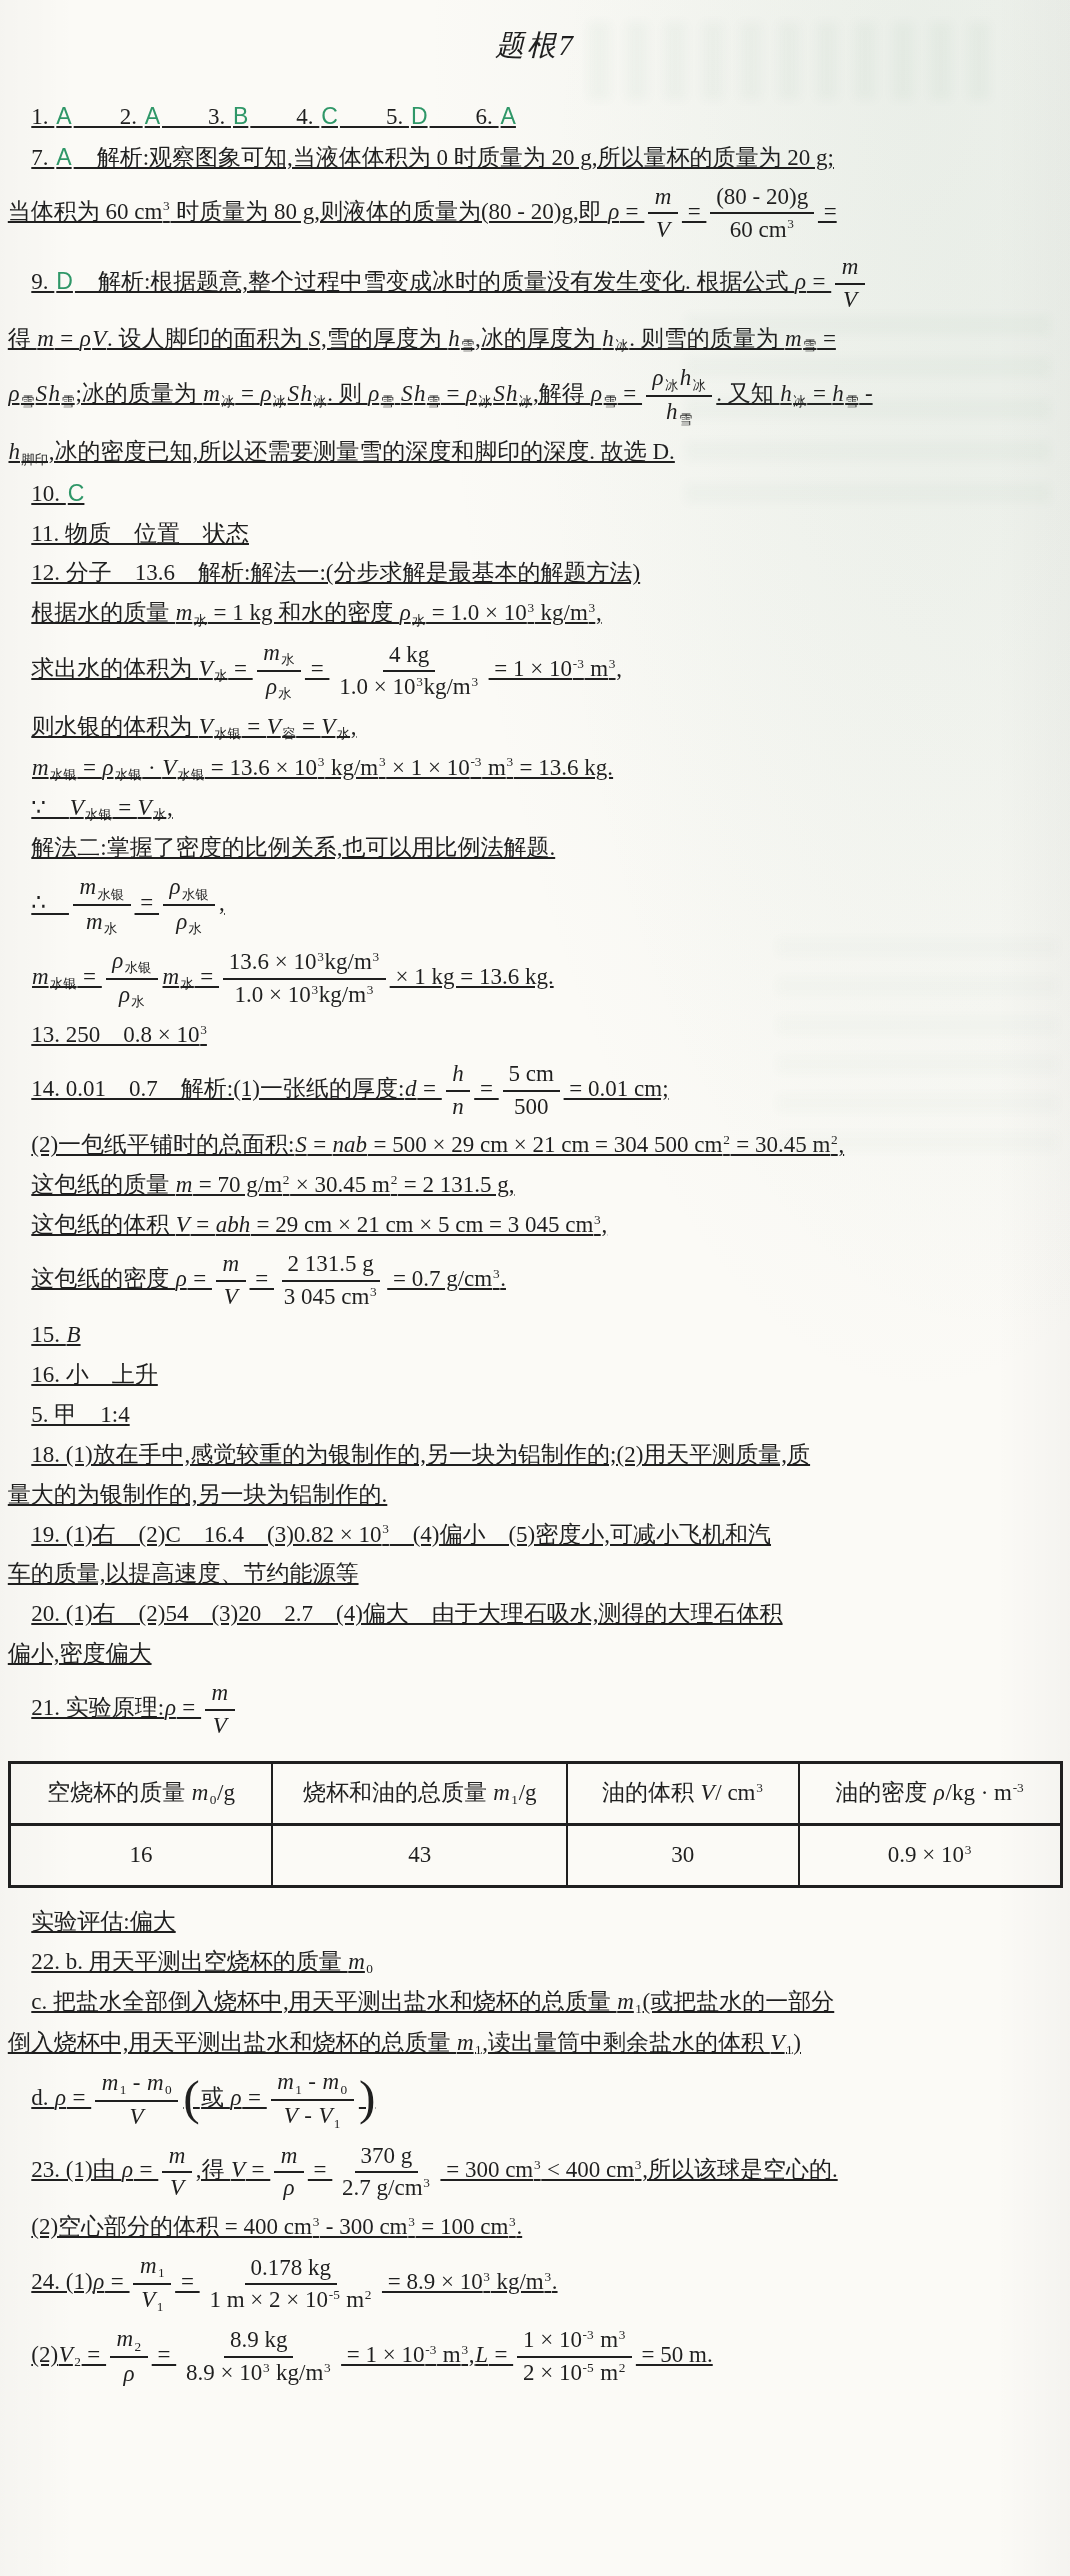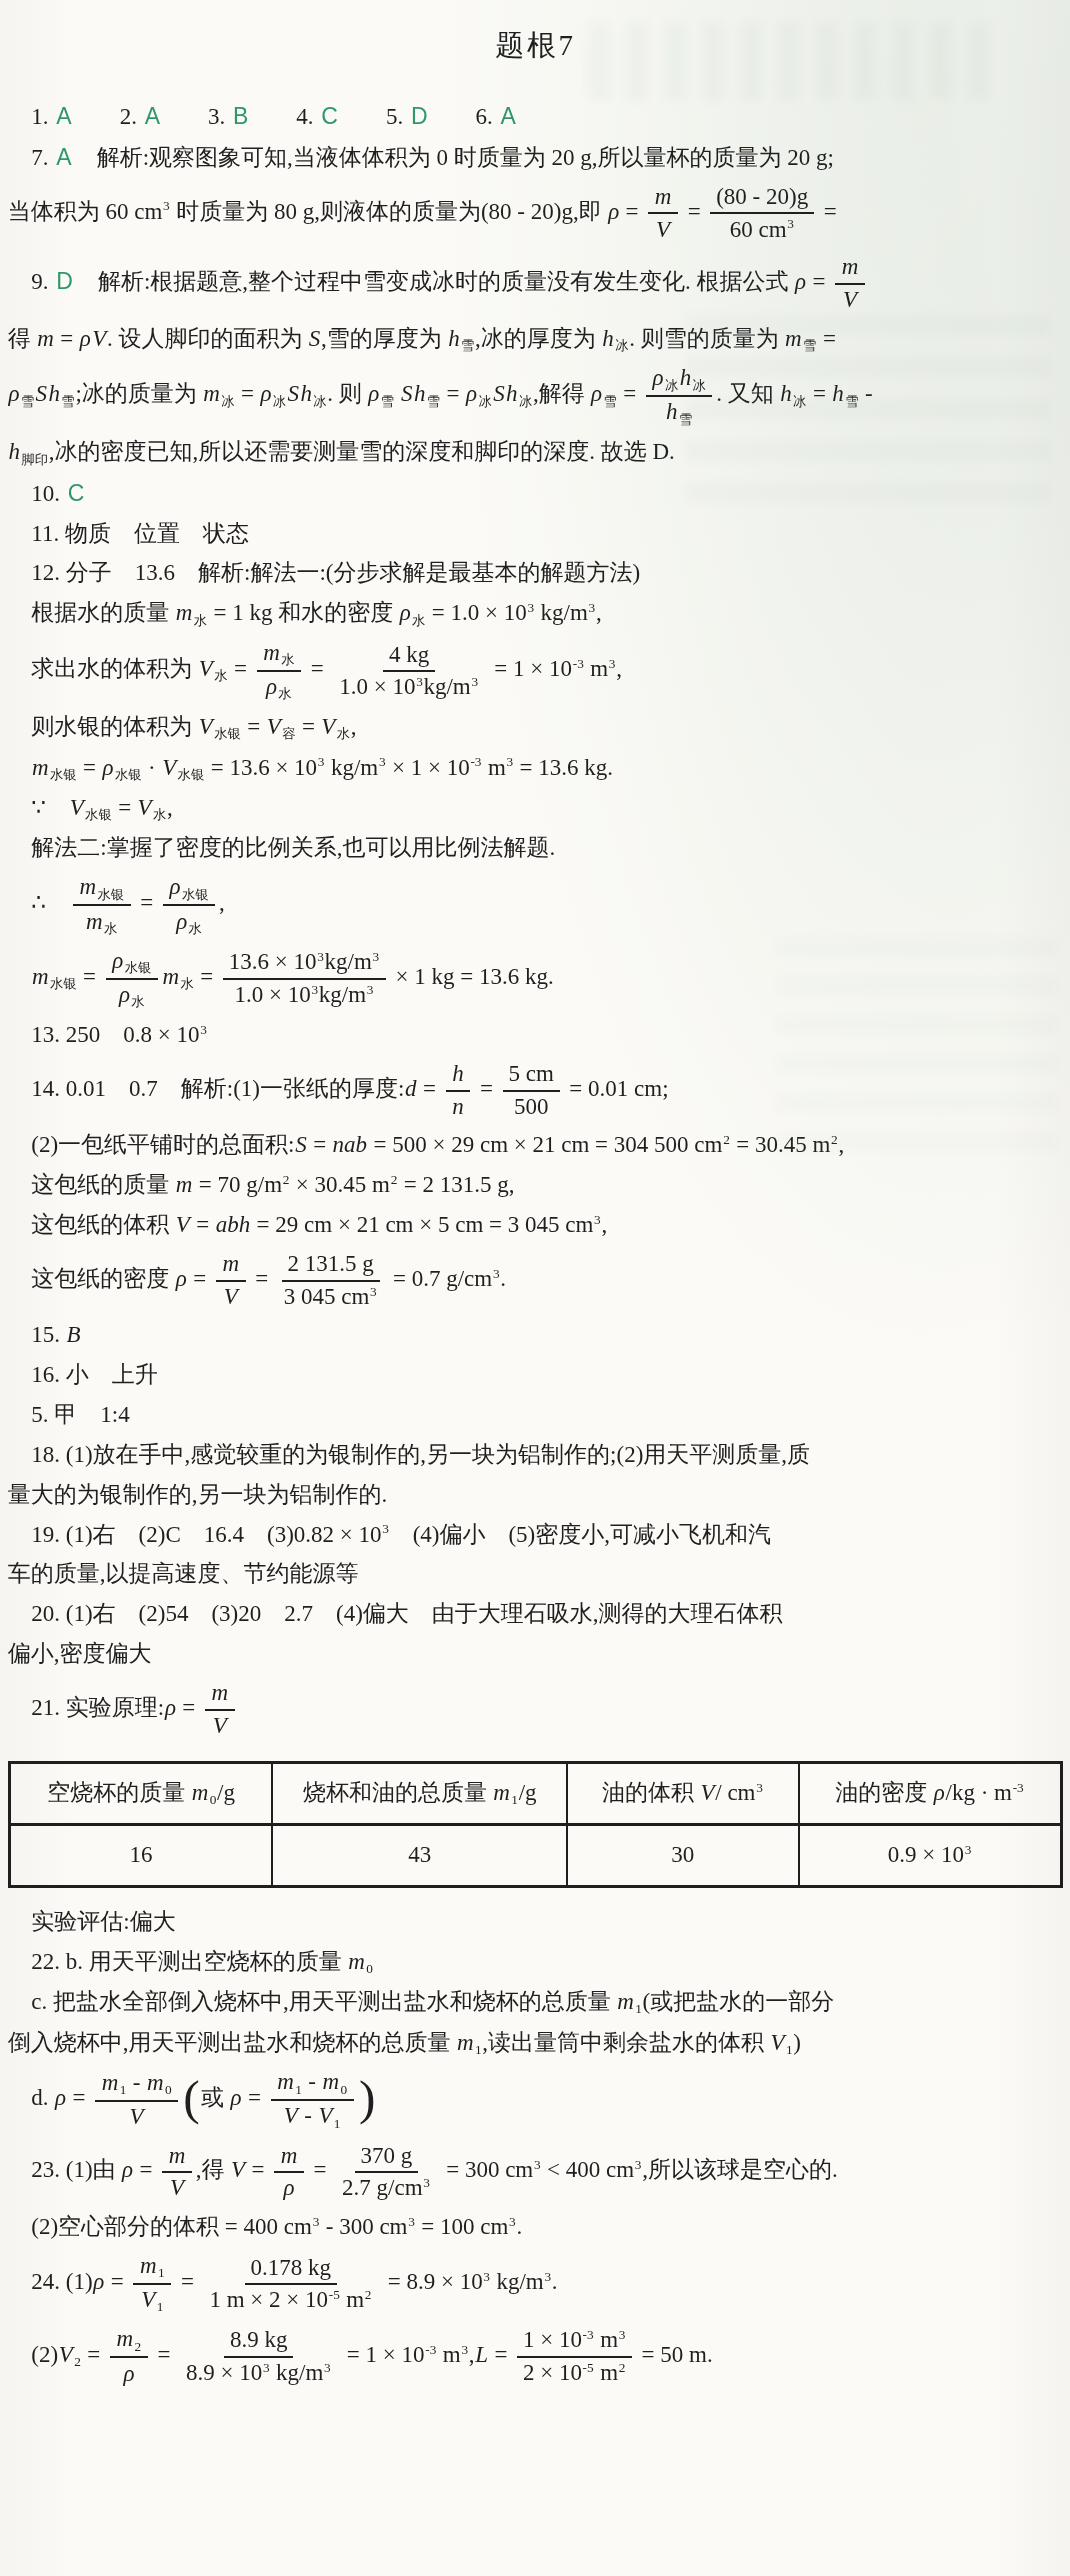--- a/index.html
+++ b/index.html
@@ -11,22 +11,22 @@
     background:
       radial-gradient(ellipse at 86% 2%, rgba(140,175,155,0.10), transparent 38%),
       radial-gradient(ellipse at 92% 13%, rgba(120,160,140,0.07), transparent 32%),
       linear-gradient(90deg, rgba(0,0,0,0.022), transparent 7%, transparent 93%, rgba(0,0,0,0.028)),
       var(--paper,#fbfaf6);
     color:var(--ink,#1f1f1f);
     font-family:"Liberation Serif","DejaVu Serif",serif;
     font-size:23px;line-height:1.42;
     overflow:hidden;
   }
-  .title{font-size:29px;font-weight:500;text-align:center;margin:5.2px 0 34px;letter-spacing:2.6px;}
-  .ln{margin:0 0 7.2px 0;}
+  .title{font-size:29px;font-weight:500;text-align:center;margin:5.2px 0 34px;letter-spacing:2.6px;font-style:italic;}
+  .ln{margin:0 0 7.2px 0;text-decoration:underline;}
   .ln.ind{padding-left:23.5px;}
   .v{font-style:italic;font-family:"Liberation Serif","DejaVu Serif",serif;padding:0 0.7px;}
   .sb{font-size:0.58em;vertical-align:-0.32em;padding:0 0.7px;}
   .su{font-size:0.58em;vertical-align:0.62em;padding:0 0.7px;}
   .ga{color:var(--green,#2f9768);font-family:"Liberation Sans","DejaVu Sans",sans-serif;padding:0 2px;}
   .fr{display:inline-flex;flex-direction:column;align-items:center;vertical-align:middle;
       margin:1.3px 3.9px;text-align:center;line-height:1.22;}
   .fr .n{display:block;padding:0 5.9px 1.3px;border-bottom:2px solid var(--ink,#1f1f1f);}
   .fr .d{display:block;padding:1.3px 5.9px 0;}
   .bp{font-size:2.15em;font-weight:300;vertical-align:middle;line-height:0;padding:0 1.3px;position:relative;top:-2px;}

